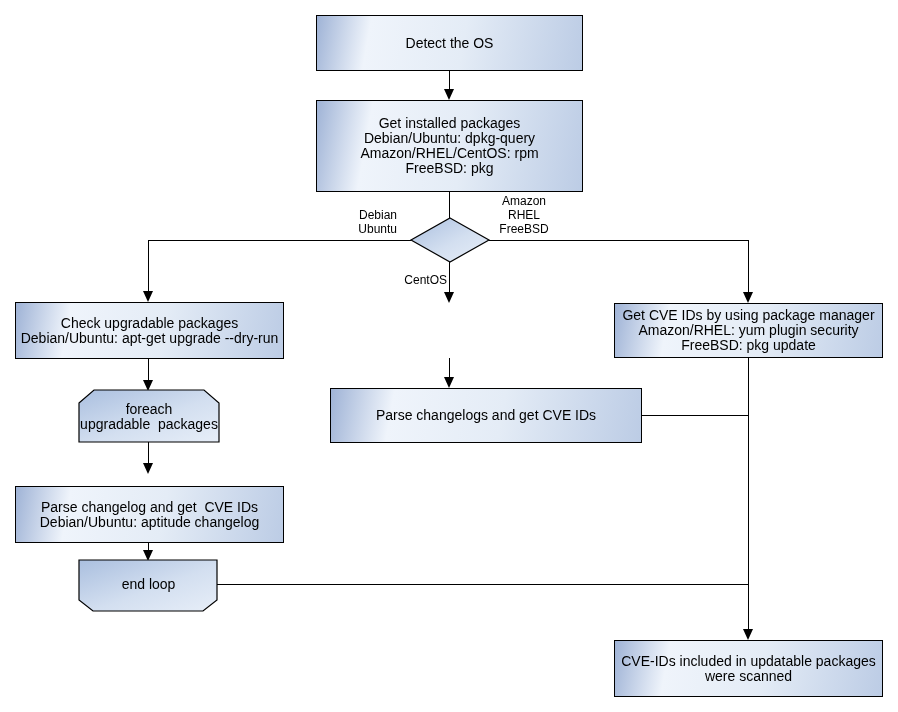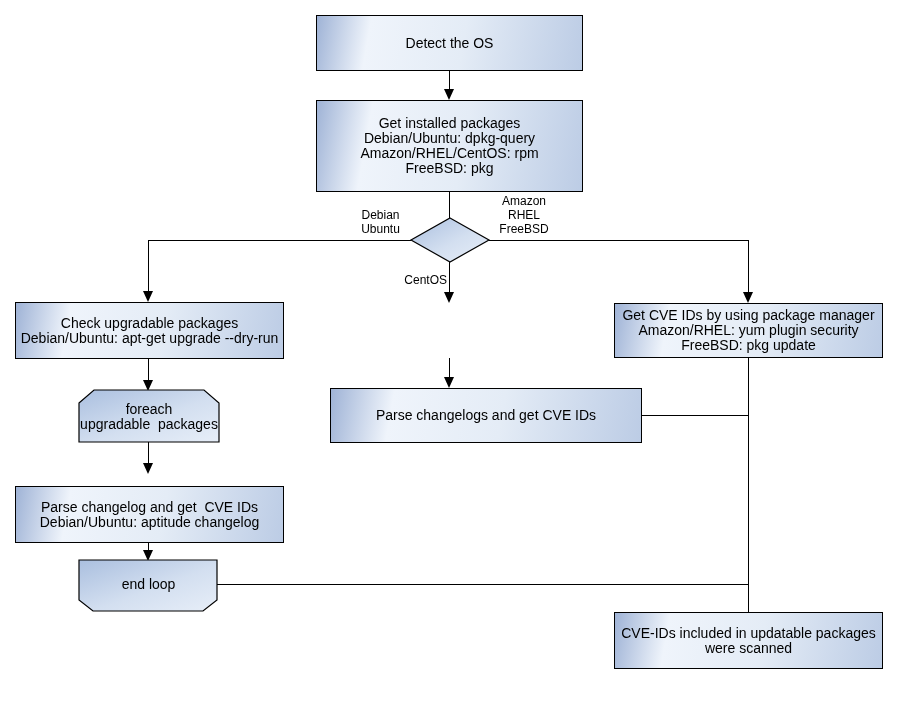--- a/index.html
+++ b/index.html
@@ -135,35 +135,35 @@
   <div class="node rect" style="left:330px;top:388px;width:312px;height:55px">
       <span class="ln">Parse changelogs and get CVE IDs</span>
     </div>
 
   <div class="node rect" style="left:614px;top:303px;width:269px;height:55px">
       <span class="ln">Get CVE IDs by using package manager</span>
       <span class="ln">Amazon/RHEL: yum plugin security</span>
       <span class="ln">FreeBSD: pkg update</span>
     </div>
 
-  <div class="node rect" style="left:614px;top:612px;width:269px;height:57px">
+  <div class="node rect" style="left:614px;top:640px;width:269px;height:57px">
       <span class="ln">CVE-IDs included in updatable packages</span>
       <span class="ln">were scanned</span>
     </div>
 
   <div class="node overlay" style="left:80px;top:391px;width:138px;height:51px">
       <span class="ln">foreach</span>
       <span class="ln">upgradable  packages</span>
     </div>
 
   <div class="node overlay" style="left:80px;top:561px;width:137px;height:46px">
       <span class="ln">end loop</span>
     </div>
 
-  <div class="elabel" style="left:352px;top:208px;width:57px;text-align:center">
+  <div class="elabel" style="left:340px;top:208px;width:57px;text-align:right">
       <span class="ln">Debian</span>
       <span class="ln">Ubuntu</span>
     </div>
 
   <div class="elabel" style="left:499px;top:194px;width:50px;text-align:center">
       <span class="ln">Amazon</span>
       <span class="ln">RHEL</span>
       <span class="ln">FreeBSD</span>
     </div>
 

